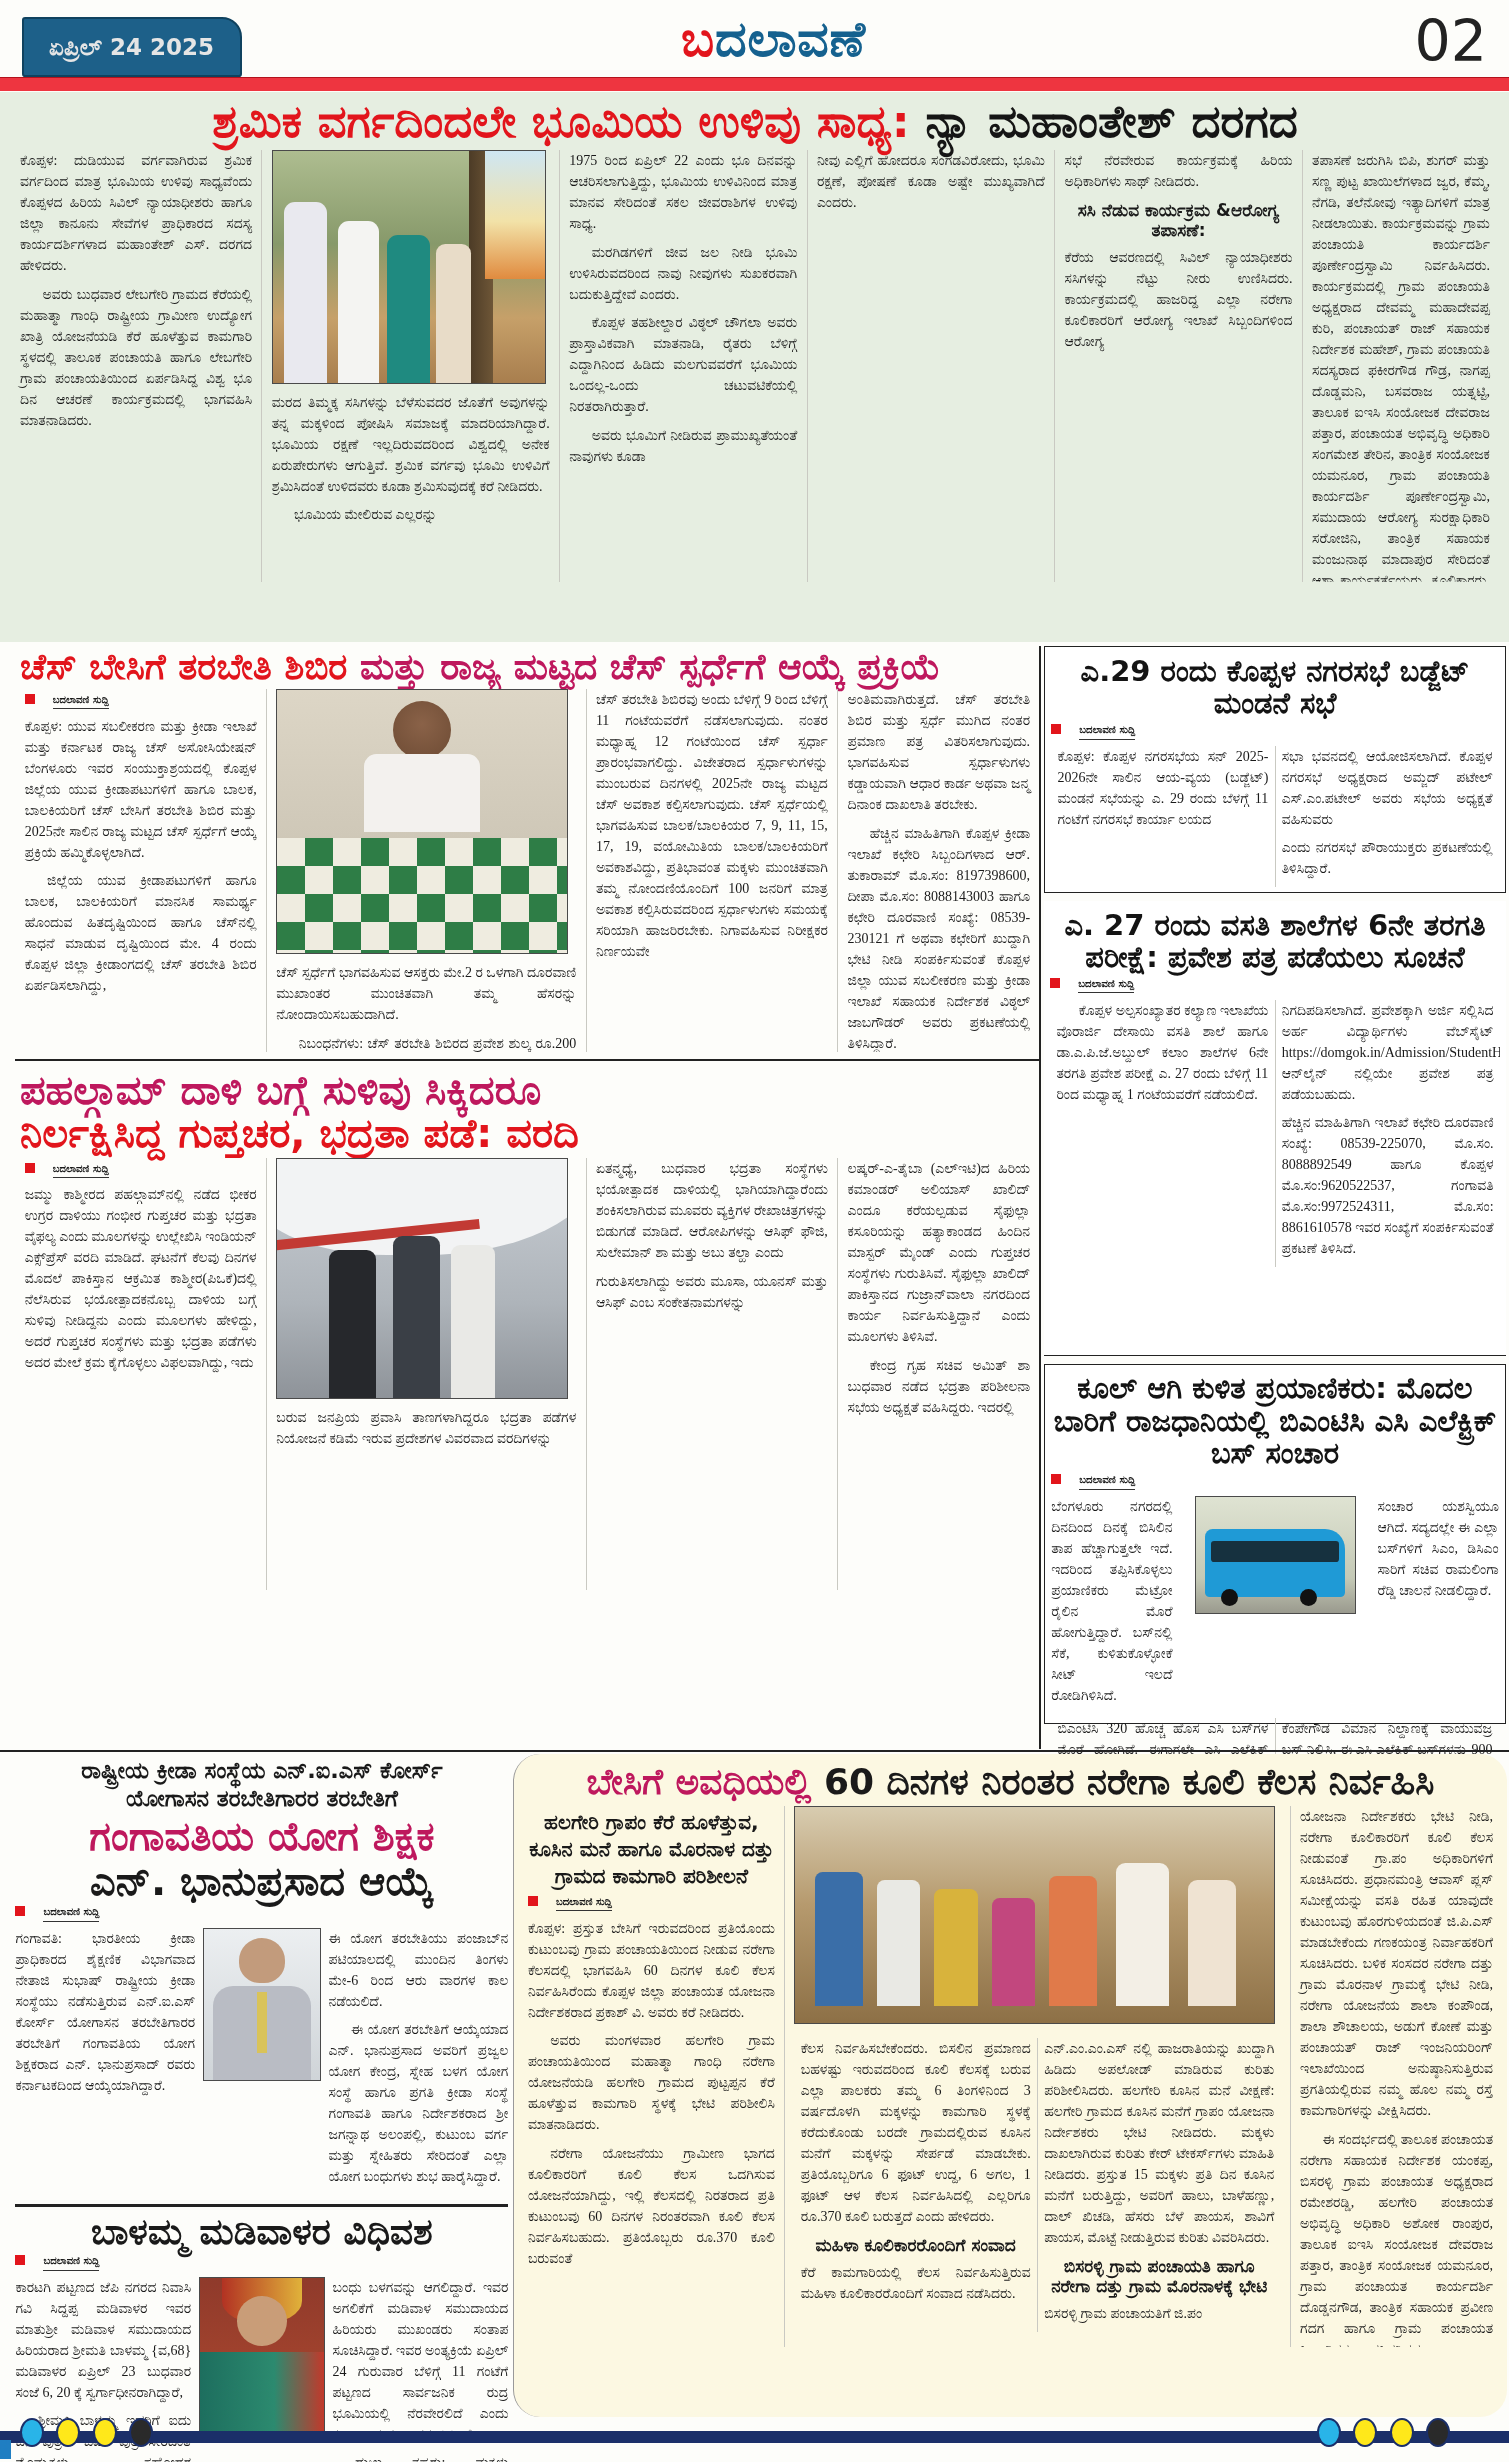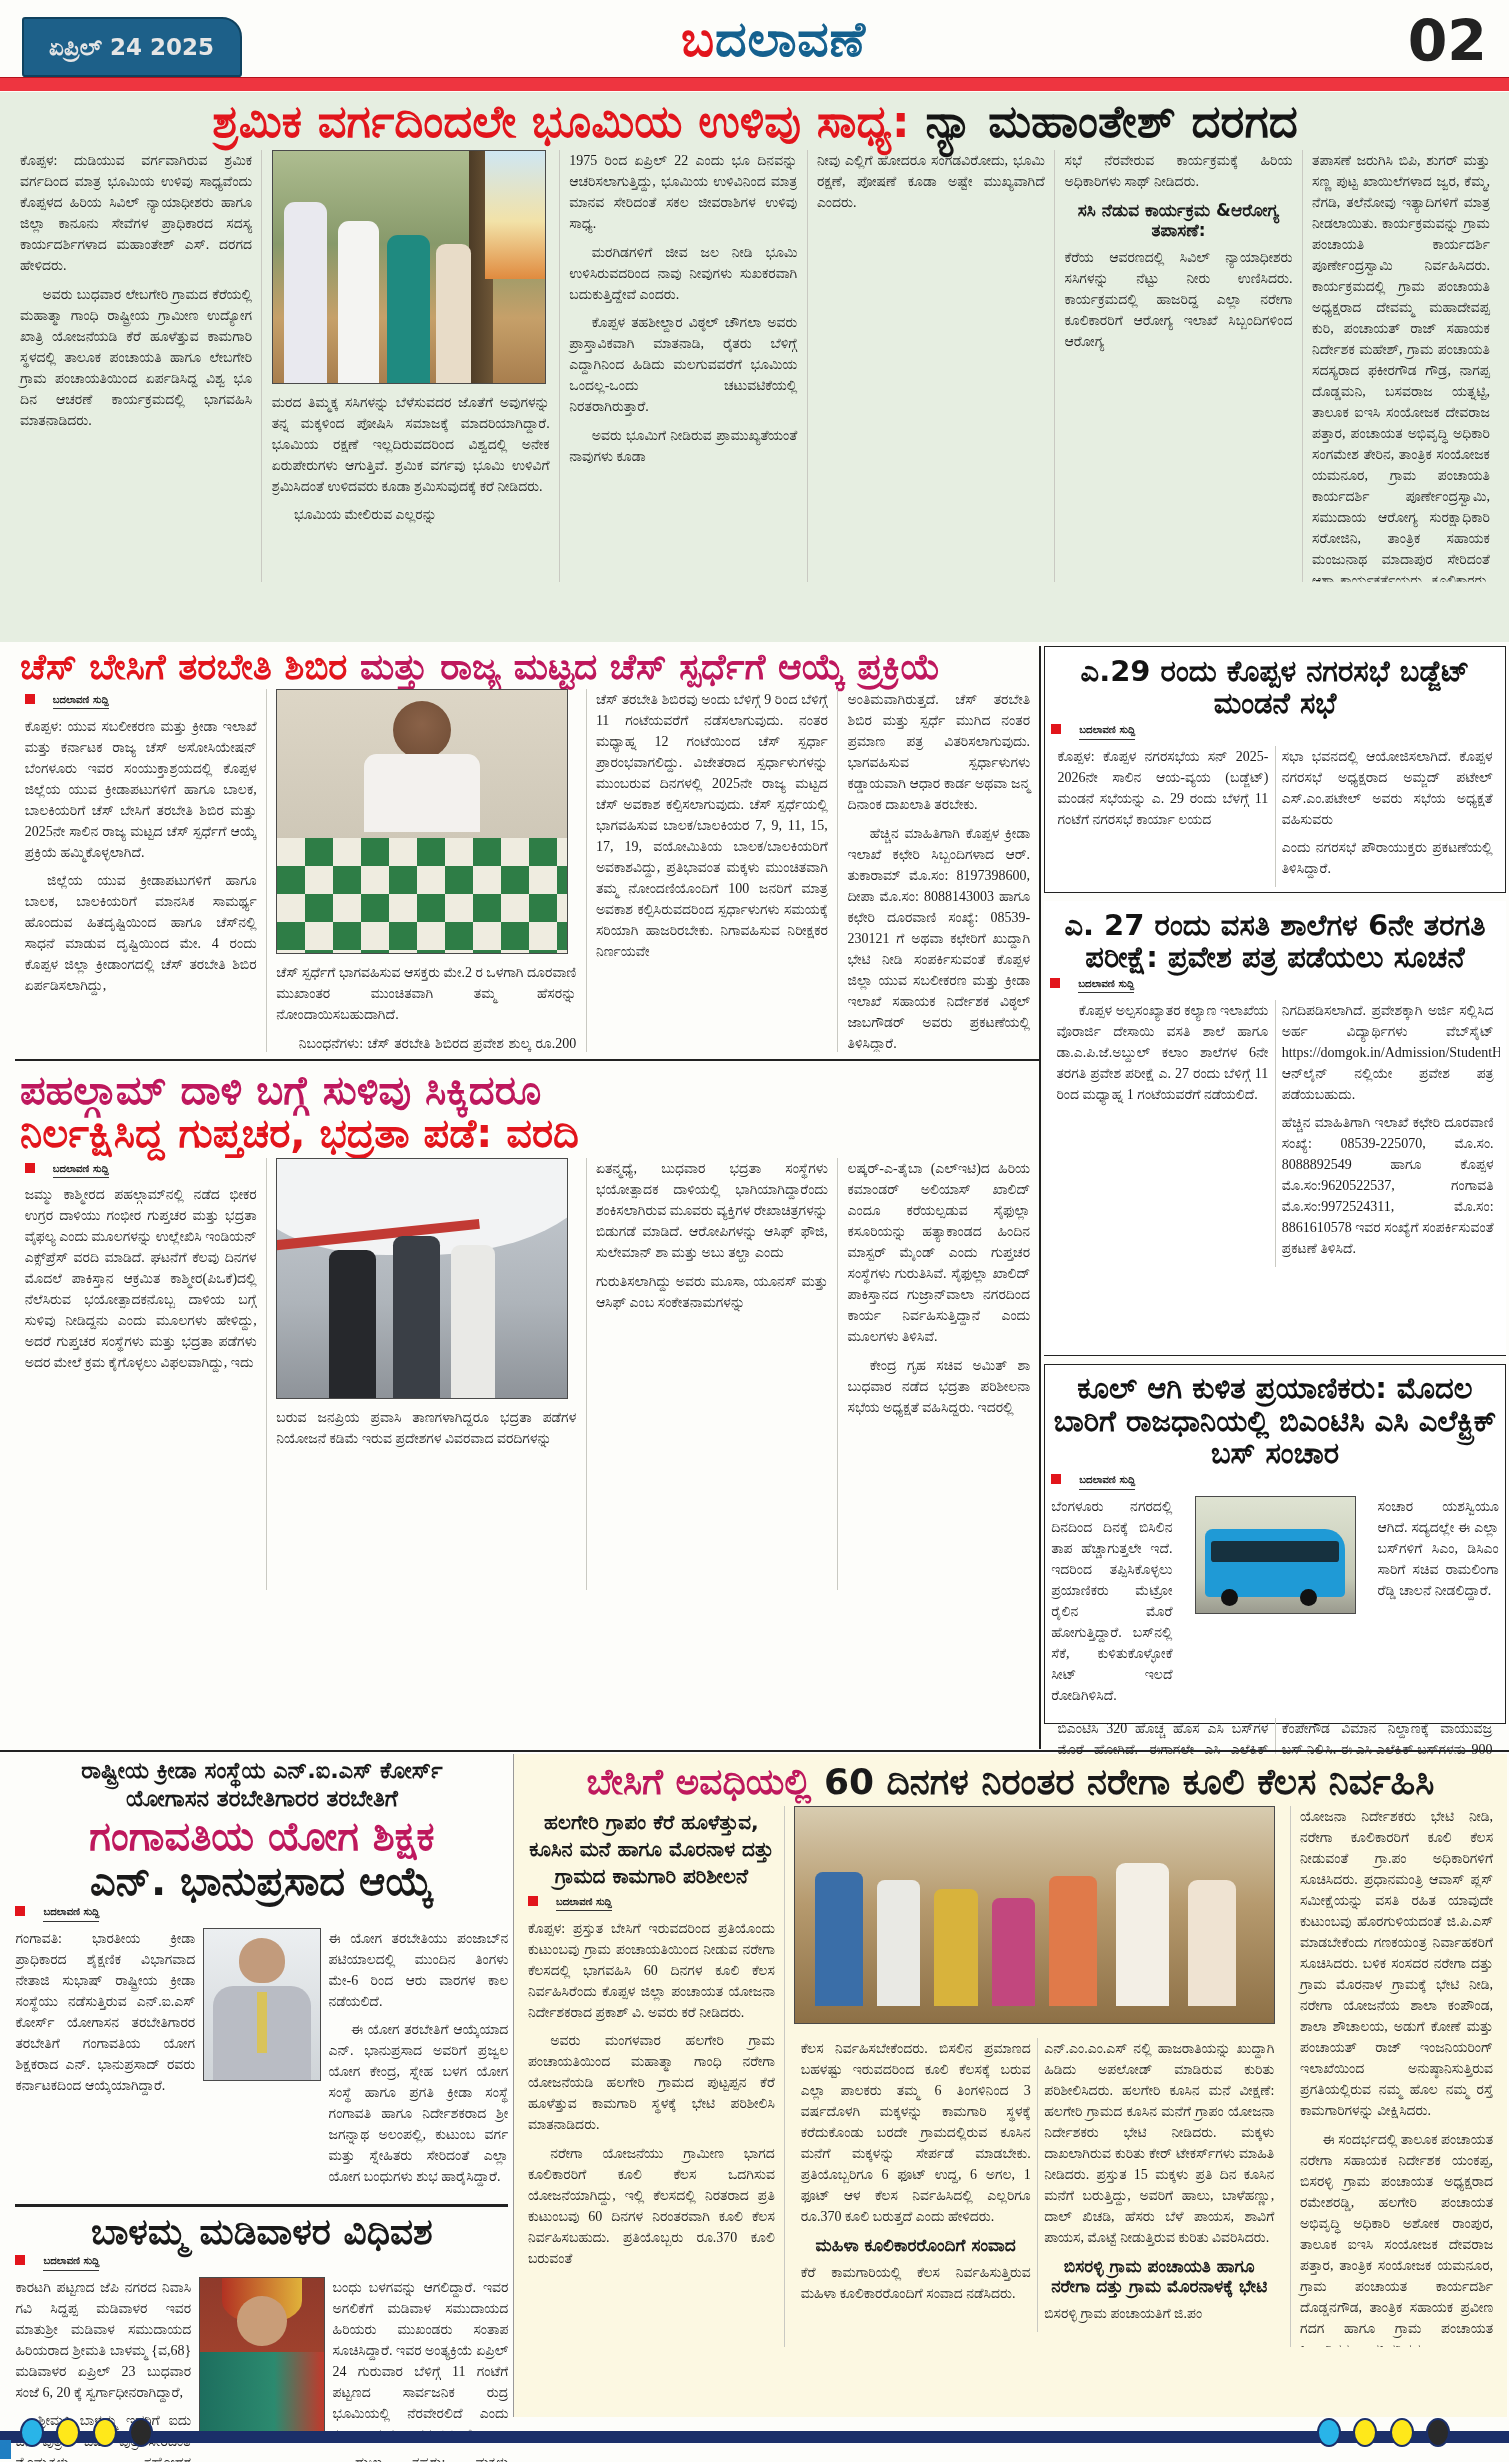--- a/index.html
+++ b/index.html
@@ -6,21 +6,21 @@
   .page{position:relative;width:1510px;height:2462px;background:#fdfdfa;overflow:hidden;
         font-family:"Liberation Serif", serif;color:#1a1a1a;}
   
   .hdr{position:absolute;top:0;left:0;width:1510px;height:77px;}
   .date-badge{position:absolute;left:21.6px;top:17px;width:216px;height:56px;background:#1d6089;
       border:2.3px solid #10425f;border-radius:3.1px 20px 3.1px 3.1px;display:flex;align-items:center;justify-content:center;
       color:#e5e5e5;font-family:"DejaVu Sans",sans-serif;font-weight:bold;font-size:23px;}
   .masthead{position:absolute;left:0;right:0;top:10.8px;text-align:center;font-family:"DejaVu Sans",sans-serif;
       font-weight:bold;font-size:49px;letter-spacing:0.8px;padding-left:37px;}
   .masthead .m-red{color:#e2151c;} .masthead .m-blue{color:#15618f;}
-  .page-num{position:absolute;right:23px;top:7.7px;font-family:"DejaVu Sans",sans-serif;font-weight:bold;
+  .page-num{position:absolute;right:23px;top:7.7px;font-family:"DejaVu Sans",sans-serif;font-weight:normal;
       font-size:57px;color:#222;}
   .red-bar{position:absolute;top:77px;left:0;width:1510px;height:13px;background:#ee3540;border-top:1.5px solid #b2121c;}
   
   .rule{position:absolute;background:#222;}
   
   .byline{display:flex;align-items:flex-start;gap:18px;margin:4.6px 0 6.2px 0;font-family:"DejaVu Sans",sans-serif;
       font-weight:bold;font-size:10px;}
   .byline .sq{width:10px;height:10px;background:#e2151c;display:inline-block;}
   .byline .bl{border-bottom:1.5px solid #333;padding-bottom:2.3px;}
   p.body{font-size:14px;line-height:1.5;text-align:justify;margin:0 0 7.7px 0;}
@@ -100,21 +100,21 @@
   .bus-row .txt{flex:1;overflow:hidden;}
   
   .botleft{position:absolute;left:15.4px;top:1754px;width:493px;height:663px;}
   .kicker{text-align:center;font-family:"DejaVu Sans",sans-serif;font-weight:bold;font-size:22.4px;line-height:1.25;margin:1.5px 0;}
   .yoga h2,.obit h2{text-align:center;font-family:"DejaVu Sans",sans-serif;font-weight:bold;line-height:1.05;margin:3.1px 0;}
   .yoga h2{font-size:40px;}
   .obit h2{font-size:36px;}
   .trio{display:flex;gap:7.7px;align-items:flex-start;}
   .trio .t-col{flex:1;overflow:hidden;}
   
-  .nrega{position:absolute;left:513px;top:1754px;width:993px;height:663px;background:#fcf8e2;border-left:0.8px solid #999;}
+  .nrega{position:absolute;left:513px;top:1754px;width:993px;height:663px;background:#fcf8e2;border-left:0.8px solid #999;border-radius:27px;}
   .nrega h2{margin:7.7px 7.7px 4.6px 7.7px;text-align:center;font-family:"DejaVu Sans",sans-serif;font-weight:bold;
       font-size:36px;line-height:1.1;}
   .nrega .cols{margin:0 4.6px;height:541px;}
   .deck{text-align:center;font-family:"DejaVu Sans",sans-serif;font-weight:bold;font-size:20px;line-height:1.35;margin:3.1px 0 6.2px 0;}
   .midblock{width:486px;padding:0 7.7px;overflow:hidden;}
   .midblock .subrow{display:flex;margin-top:14px;justify-content:center;}
   .midblock .subrow>div{flex:1;padding:0 6.2px;overflow:hidden;}
   .midblock .subrow>div+div{border-left:0.8px solid #c9c9c2;}
   
   .navy-bar{position:absolute;left:0;top:2431px;width:1510px;height:12.4px;background:#1b2f69;}

